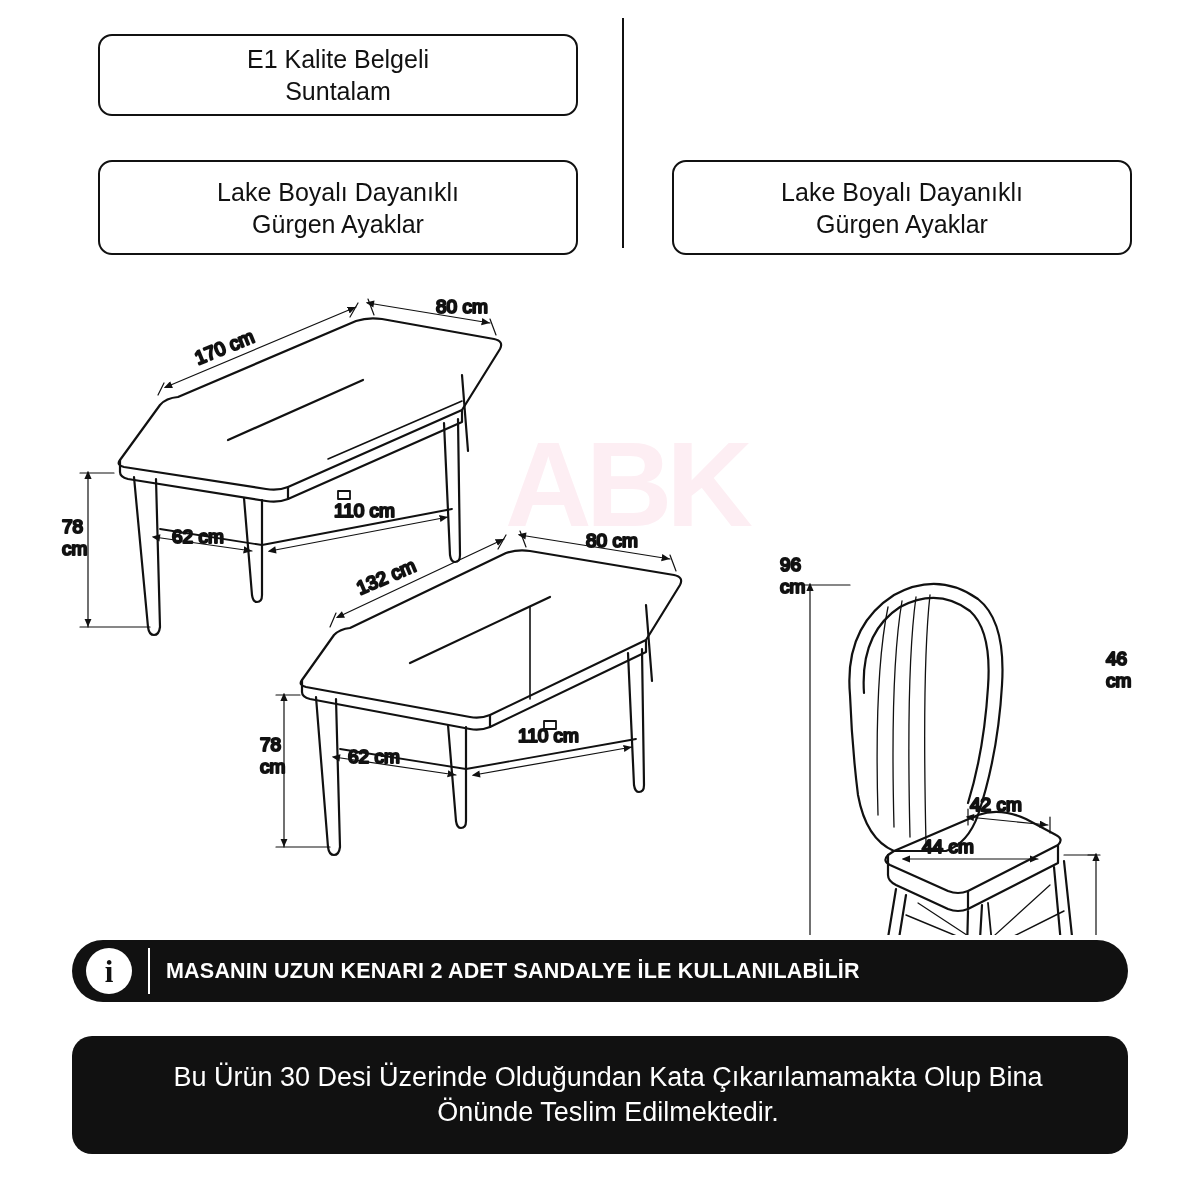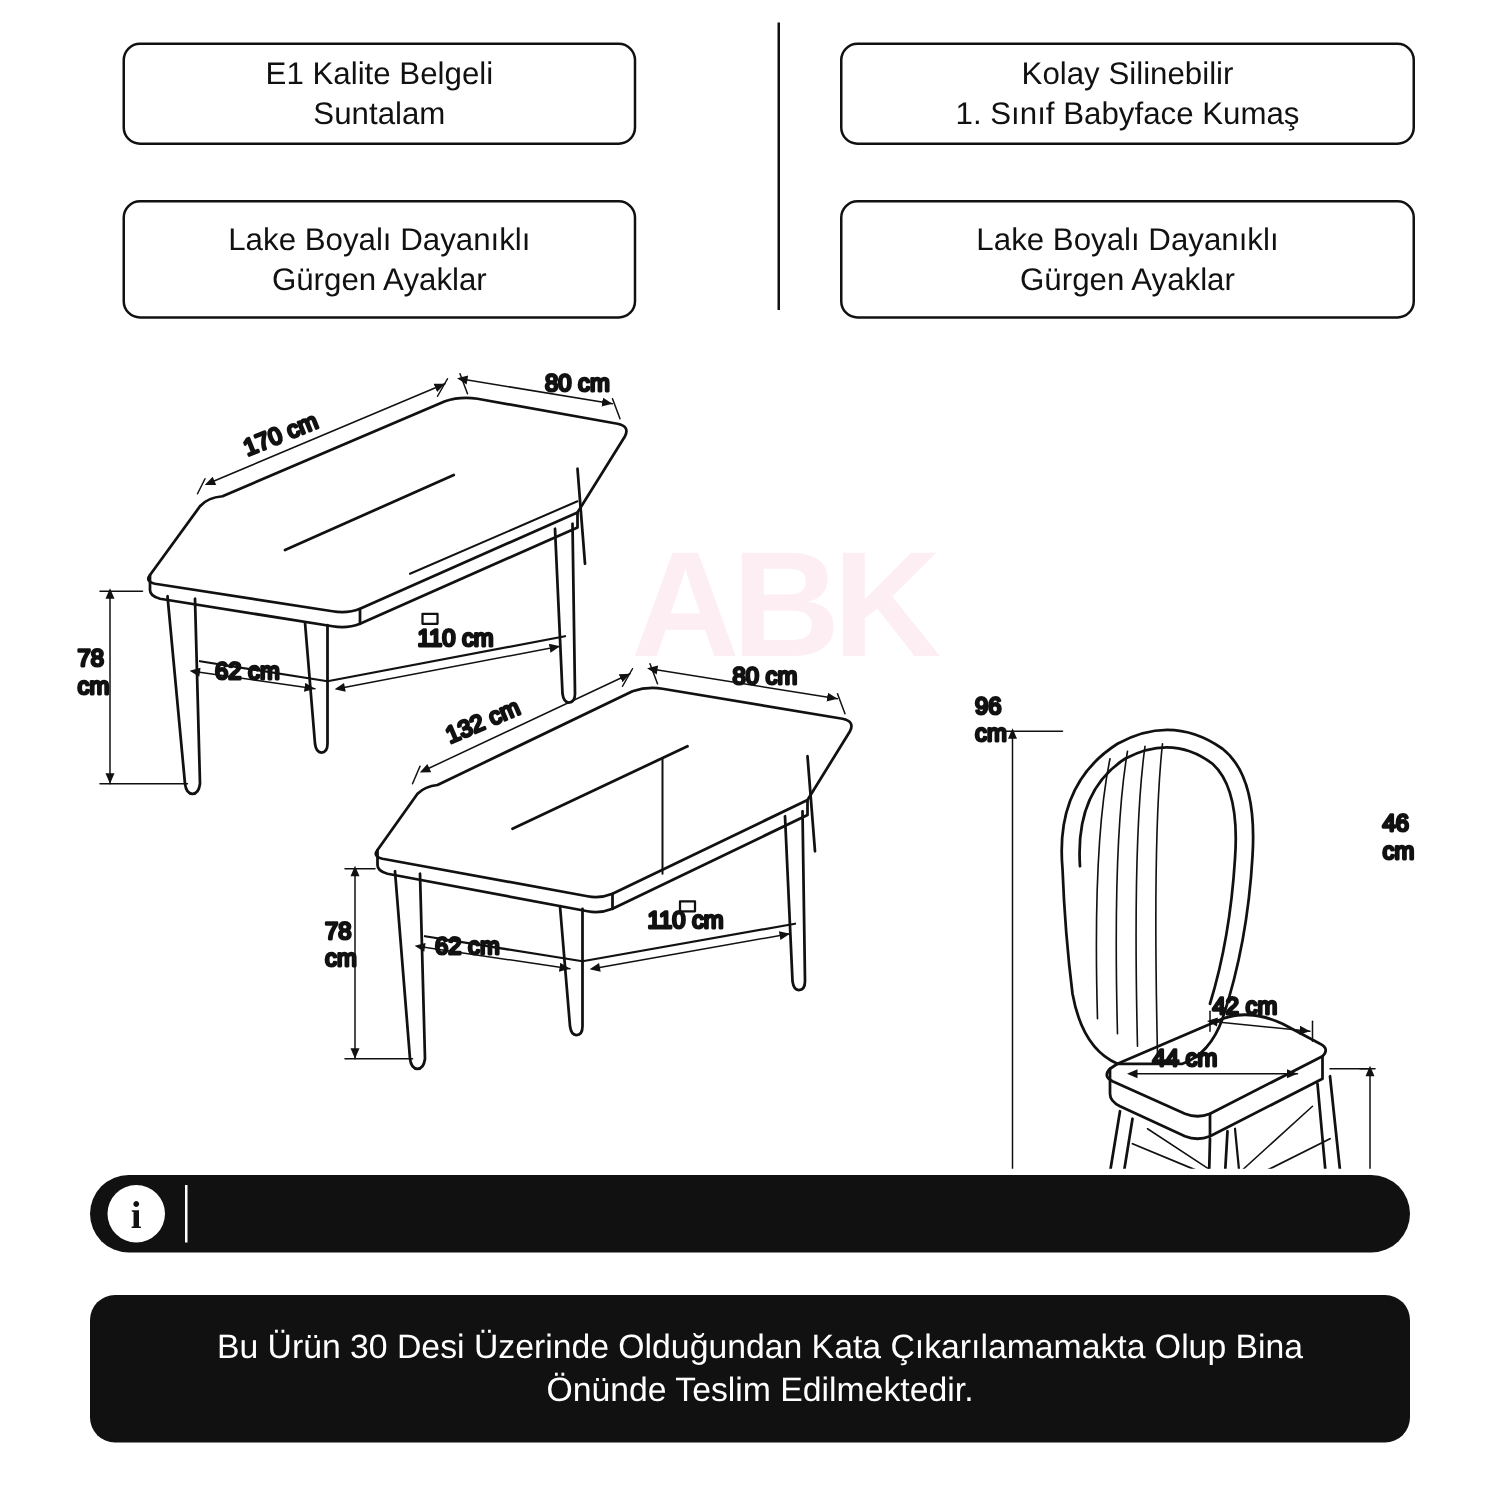--- a/index.html
+++ b/index.html
@@ -45,21 +45,21 @@
     position:absolute;
     border:2.5px solid #111;
     border-radius:14px;
     display:flex; align-items:center; justify-content:center;
     text-align:center;
     font-size:25px;
     line-height:1.28;
     padding:6px 14px;
     background:#fff;
   }
-  .fbox.left  { left:98px;  width:411px;text-align:center; }
+  .fbox.left  { left:98px;  width:480px;text-align:center; }
   .fbox.right { left:672px; width:460px; }
   .fbox.row1 { top:34px;  height:82px; }
   .fbox.row2 { top:146px; height:95px;margin-top:14px; }
 
   
   .drawing { position:absolute; left:0; top:255px; width:1200px; height:680px;padding-left:38px; }
   svg { display:block; }
 
   .dimtext {
     font-family:"Liberation Sans", sans-serif;
@@ -109,22 +109,20 @@
   <div class="wm-mark">ABK</div>
 </div>
 
 <div class="features">
   <div class="divider-vert"></div>
 
   <div class="fbox left row1" style="white-space:pre-line;">E1 Kalite Belgeli
 Suntalam</div>
   <div class="fbox left row2" style="white-space:pre-line;">Lake Boyalı Dayanıklı
 Gürgen Ayaklar</div>
-  <div class="fbox right row1" style="white-space:pre-line;">Kolay Silinebilir
-1. Sınıf Babyface Kumaş</div>
   <div class="fbox right row2" style="white-space:pre-line;">Lake Boyalı Dayanıklı
 Gürgen Ayaklar</div>
 </div>
 
 <div class="drawing">
 <svg width="1200" height="680" viewBox="0 0 1200 680" xmlns="http://www.w3.org/2000/svg">
   <defs>
     <marker id="ah" markerWidth="9" markerHeight="9" refX="7" refY="3" orient="auto">
       <path d="M0,0 L7,3 L0,6 z" fill="#111"></path>
     </marker>
@@ -270,17 +268,18 @@
     <text class="dimtext" x="1068" y="432">cm</text>
   </g>
 </svg>
 </div>
 
 <div class="banner-info">
   <div class="info-circle">
     <span>i</span>
   </div>
   <div class="sep"></div>
+  <div class="txt">MASANIN UZUN KENARI 2 ADET SANDALYE İLE KULLANILABİLİR</div>
 </div>
 
 <div class="banner-note">
   <div class="txt">Bu Ürün 30 Desi Üzerinde Olduğundan Kata Çıkarılamamakta Olup Bina Önünde Teslim Edilmektedir.</div>
 </div>
 
 </body></html>

